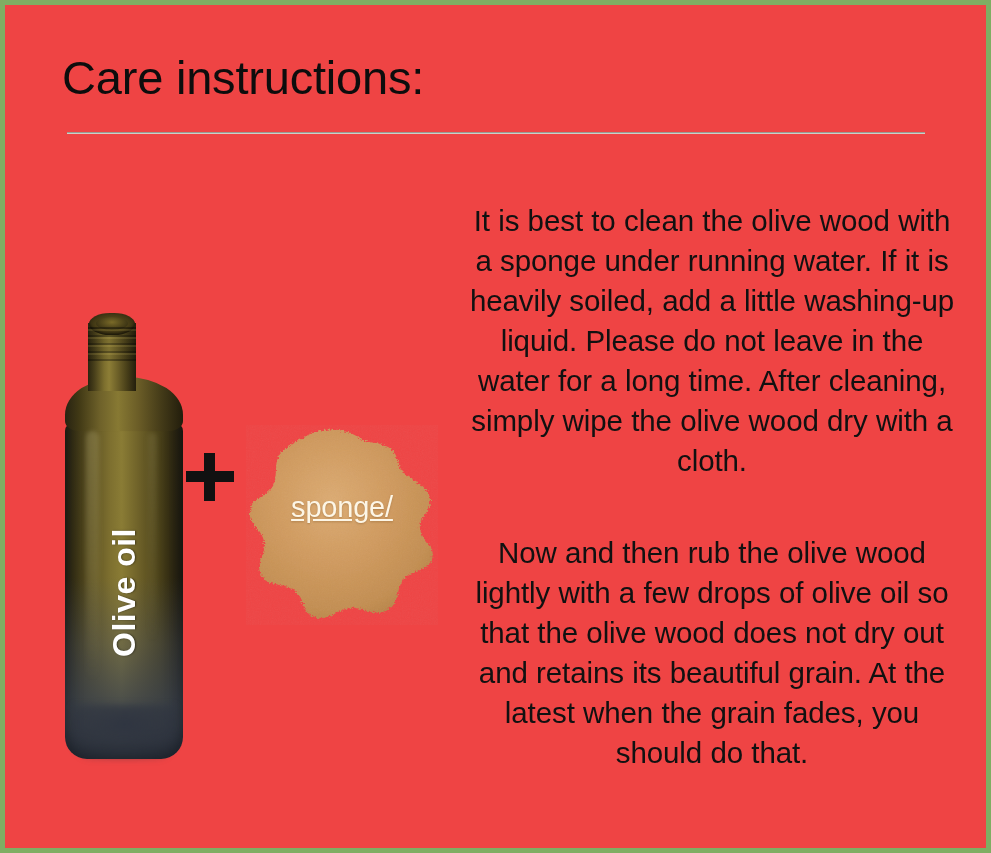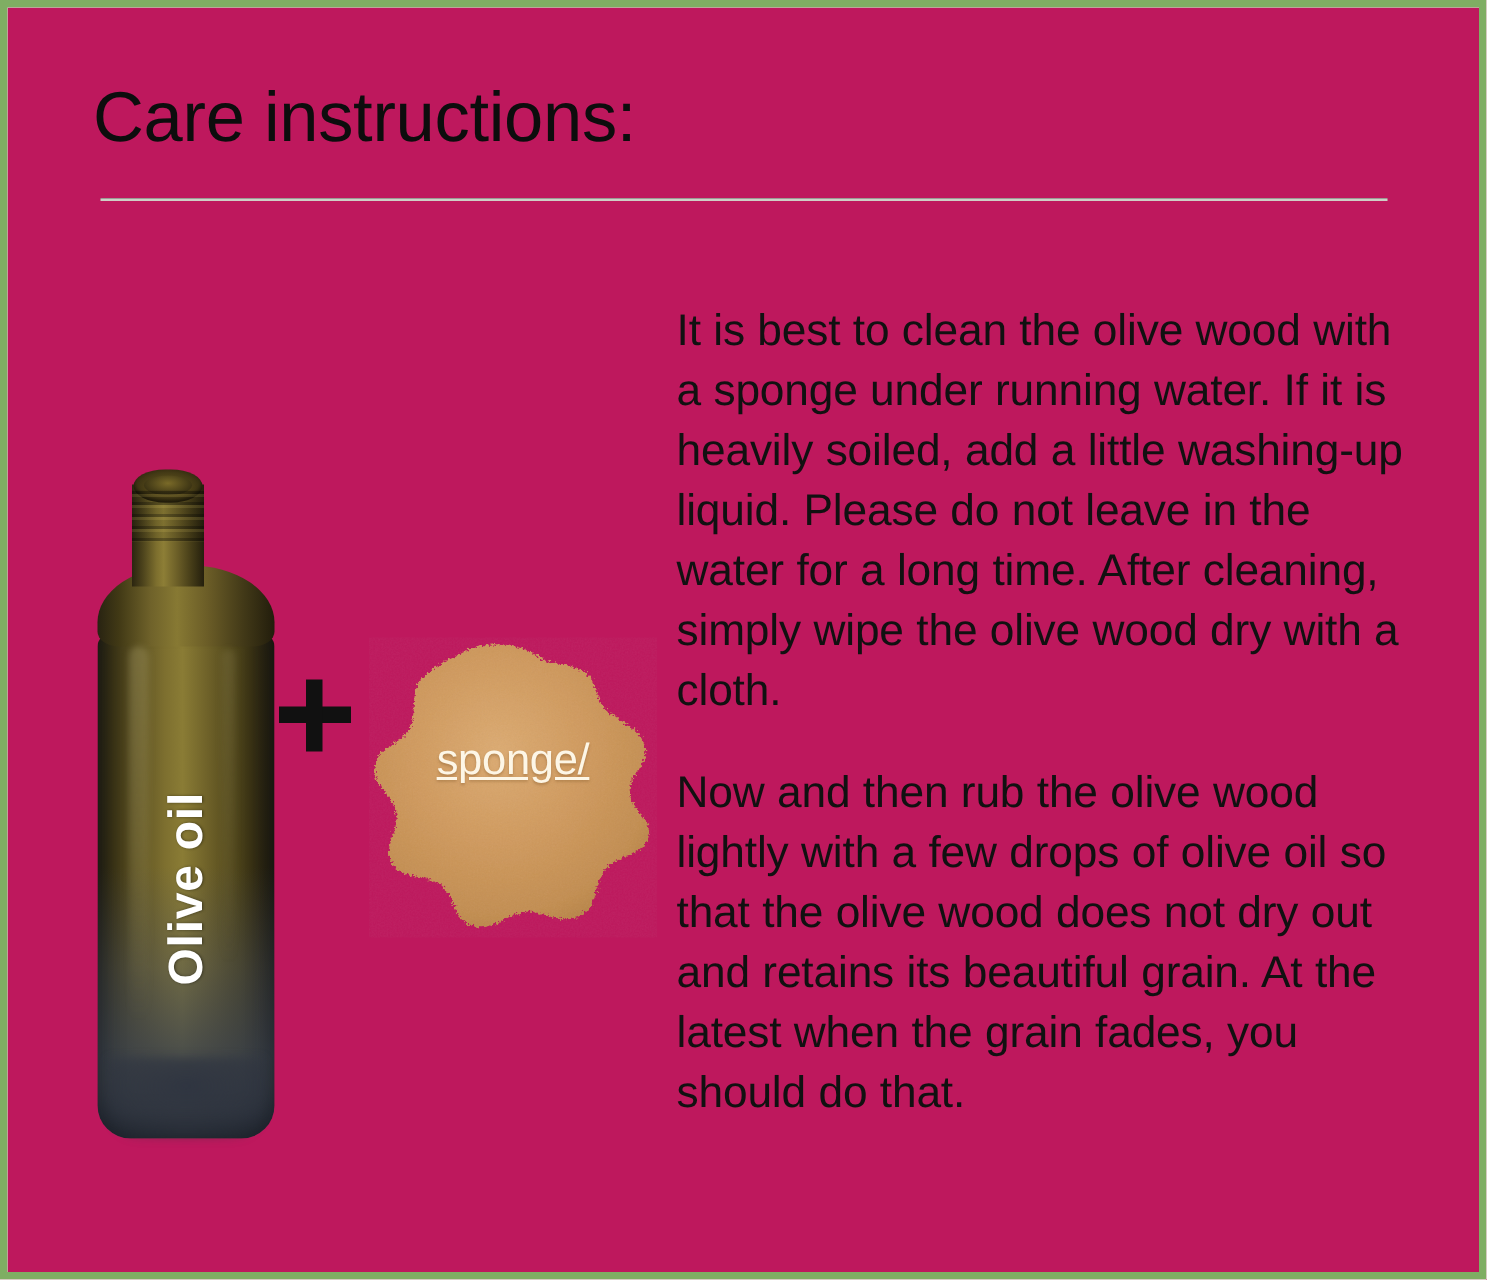--- a/index.html
+++ b/index.html
@@ -14,21 +14,21 @@
     height: 853px;
     background: #ffffff;
     box-sizing: border-box;
     border: 5px solid #7fae63;
     overflow: hidden;
     font-family: "Liberation Sans", sans-serif;
   }
   #inner {
     position: absolute;
     inset: 0;
-    background: #be185d;
+    background: #ef4444;
   }
 
   
   .page-title {
     position: absolute;
     left: 57px;
     top: 44px;
     font-size: 47px;
     line-height: 58px;
     color: #0d0d0d;
@@ -41,34 +41,35 @@
     left: 62px;
     top: 127px;
     width: 858px;
     height: 2px;
     background: linear-gradient(to bottom, #9b9b93 0 1px, #cfcfc6 1px 2px);
   }
 
   
   .text-column {
     position: absolute;
-    left: 446px;
+    left: 457px;
     top: 196px;
     width: 500px;
+    text-align: center;
   }
   .body-paragraph {
     font-size: 29.5px;
     line-height: 40px;
     color: #111111;
     margin: 0;
     letter-spacing: -0.1px;
     word-spacing: 0.2px;
   }
   .body-paragraph + .body-paragraph {
-    margin-top: 28px;
+    margin-top: 52px;
   }
 
   
   .plus-sign {
     position: absolute;
     left: 181px;
     top: 448px;
     width: 48px;
     height: 48px;
   }

